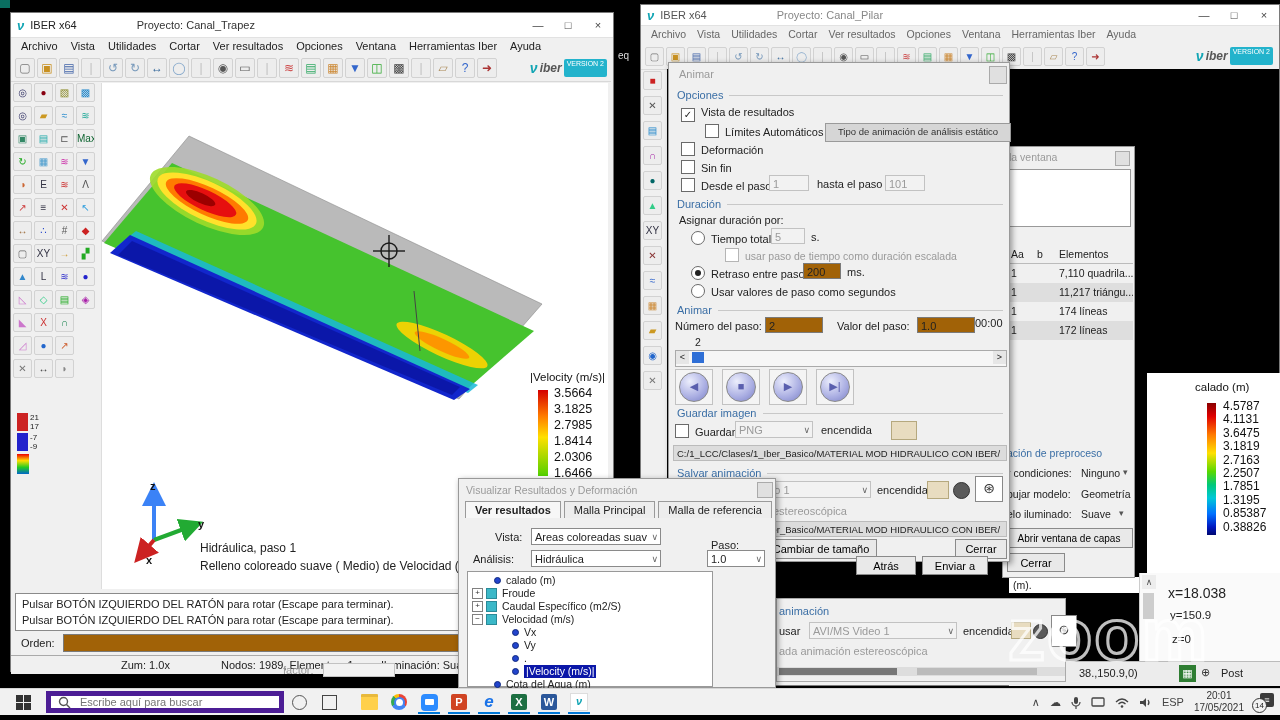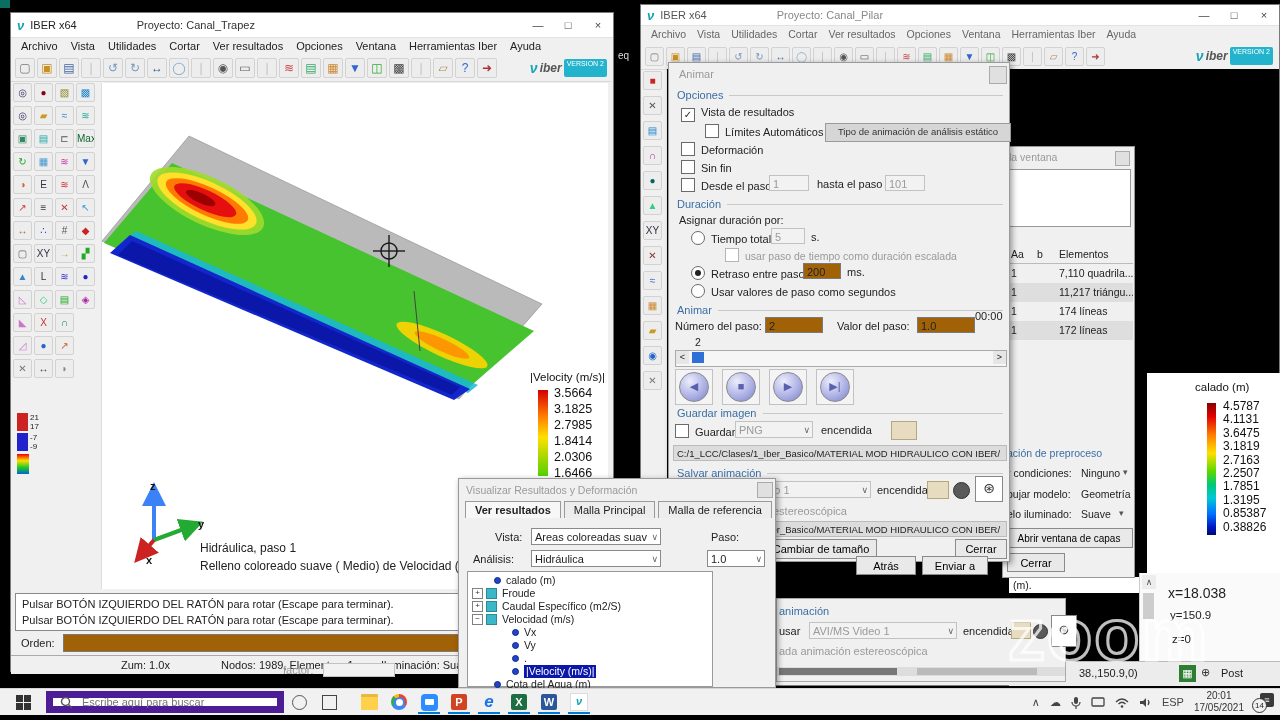--- a/index.html
+++ b/index.html
@@ -478,21 +478,21 @@
     <span class="lbl" style="left:178px;top:203px;">ms.</span>
     <span class="lbl" style="left:22px;top:221px;"><span class="radio"></span><span>Usar valores de paso como segundos</span></span>
 
     <div class="grp-hd" style="left:8px;top:241px;width:326px;">
         <span>Animar</span>
       </div>
     <span class="lbl" style="left:6px;top:257px;">Número del paso:</span>
     <span class="inp" style="left:96px;top:254px;width:58px;">2</span>
     <span class="lbl" style="left:168px;top:257px;">Valor del paso:</span>
     <span class="inp" style="left:248px;top:254px;width:58px;">1.0</span>
-    <span class="lbl" style="left:306px;top:247px;">00:00</span>
+    <span class="lbl" style="left:306px;top:254px;">00:00</span>
     <span class="lbl" style="left:26px;top:273px;font-size:10.5px;">2</span>
     <div class="abs" style="left:6px;top:287px;width:330px;height:15px;border:1px solid #aaa;background:#f6f6f6;">
       <span class="abs" style="left:0;top:0;width:13px;height:13px;background:#e6e6e6;text-align:center;font-size:9px;line-height:13px;">&lt;</span>
       <span class="abs" style="left:16px;top:1px;width:12px;height:11px;background:#2f6fd6;"></span>
       <span class="abs" style="right:0;top:0;width:13px;height:13px;background:#e6e6e6;text-align:center;font-size:9px;line-height:13px;">&gt;</span>
     </div>
     <div class="pbwrap" style="left:6px;top:306px;">
 
     <span class="pbbox">
           <span class="pb">◀</span>
@@ -550,21 +550,21 @@
   <div class="win" style="left:458px;top:478px;width:318px;height:210px;z-index:5;border-color:#999;box-shadow:2px 2px 6px rgba(0,0,0,.4);">
     <span class="lbl dim" style="left:7px;top:5px;font-size:10.5px;">Visualizar Resultados y Deformación</span>
     <span class="abs" style="left:298px;top:3px;width:14px;height:14px;background:#e0e0e0;border:1px solid #aaa;"></span>
     <div class="abs" style="left:6px;top:22px;display:flex;gap:3px;">
       <span class="tab active">Ver resultados</span>
       <span class="tab">Malla Principal</span>
       <span class="tab">Malla de referencia</span>
     </div>
     <span class="lbl" style="left:36px;top:52px;">Vista:</span>
     <span class="combo" style="left:72px;top:49px;width:130px;"><span>Areas coloreadas suav</span><span class="car">∨</span></span>
-    <span class="lbl" style="left:252px;top:52px;">Paso:</span>
+    <span class="lbl" style="left:252px;top:60px;">Paso:</span>
     <span class="lbl" style="left:14px;top:74px;">Análisis:</span>
     <span class="combo" style="left:72px;top:71px;width:130px;"><span>Hidráulica</span><span class="car">∨</span></span>
     <span class="combo" style="left:248px;top:71px;width:58px;"><span>1.0</span><span class="car">∨</span></span>
     <div class="abs" style="left:8px;top:92px;width:246px;height:116px;background:#fff;border:1px solid #999;padding:2px 0 0 4px;box-sizing:border-box;">
       <div class="treerow" style="padding-left:22px;">
           <span class="tdot"></span>
           <span>calado (m)</span>
         </div>
       <div class="treerow">
           <span class="texp">+</span>
@@ -608,21 +608,21 @@
 
   <div class="abs" style="left:0;top:688px;width:1280px;height:26px;background:#f1f1f1;border-top:1px solid #d5d5d5;z-index:10;display:flex;align-items:center;">
     <span class="appbtn" style="width:46px;">
       <span style="display:grid;grid-template-columns:7px 7px;grid-template-rows:7px 7px;gap:1px;">
         <span style="background:#333;"></span>
           <span style="background:#333;"></span>
           <span style="background:#333;"></span>
           <span style="background:#333;"></span>
       </span>
     </span>
-    <span style="width:238px;height:22px;background:#fff;border:7px solid #4c1d95;display:flex;align-items:center;box-sizing:border-box;">
+    <span style="width:238px;height:22px;background:#fff;border:5px solid #4c1d95;display:flex;align-items:center;box-sizing:border-box;">
       <svg width="13" height="13" style="margin:0 7px;">
           <circle cx="5.5" cy="5.5" r="4" fill="none" stroke="#555" stroke-width="1.4"></circle>
           <line x1="8.5" y1="8.5" x2="12" y2="12" stroke="#555" stroke-width="1.4"></line>
         </svg>
       <input style="border: none; outline: none; font-size: 11px; font-family: &quot;Liberation Sans&quot;, sans-serif; color: rgb(85, 85, 85); width: 190px; background: transparent;" placeholder="Escribe aquí para buscar">
     </span>
     <span class="appbtn">
         <span style="width:13px;height:13px;border:1.5px solid #555;border-radius:50%;display:inline-block;"></span>
       </span>
     <span class="appbtn">

